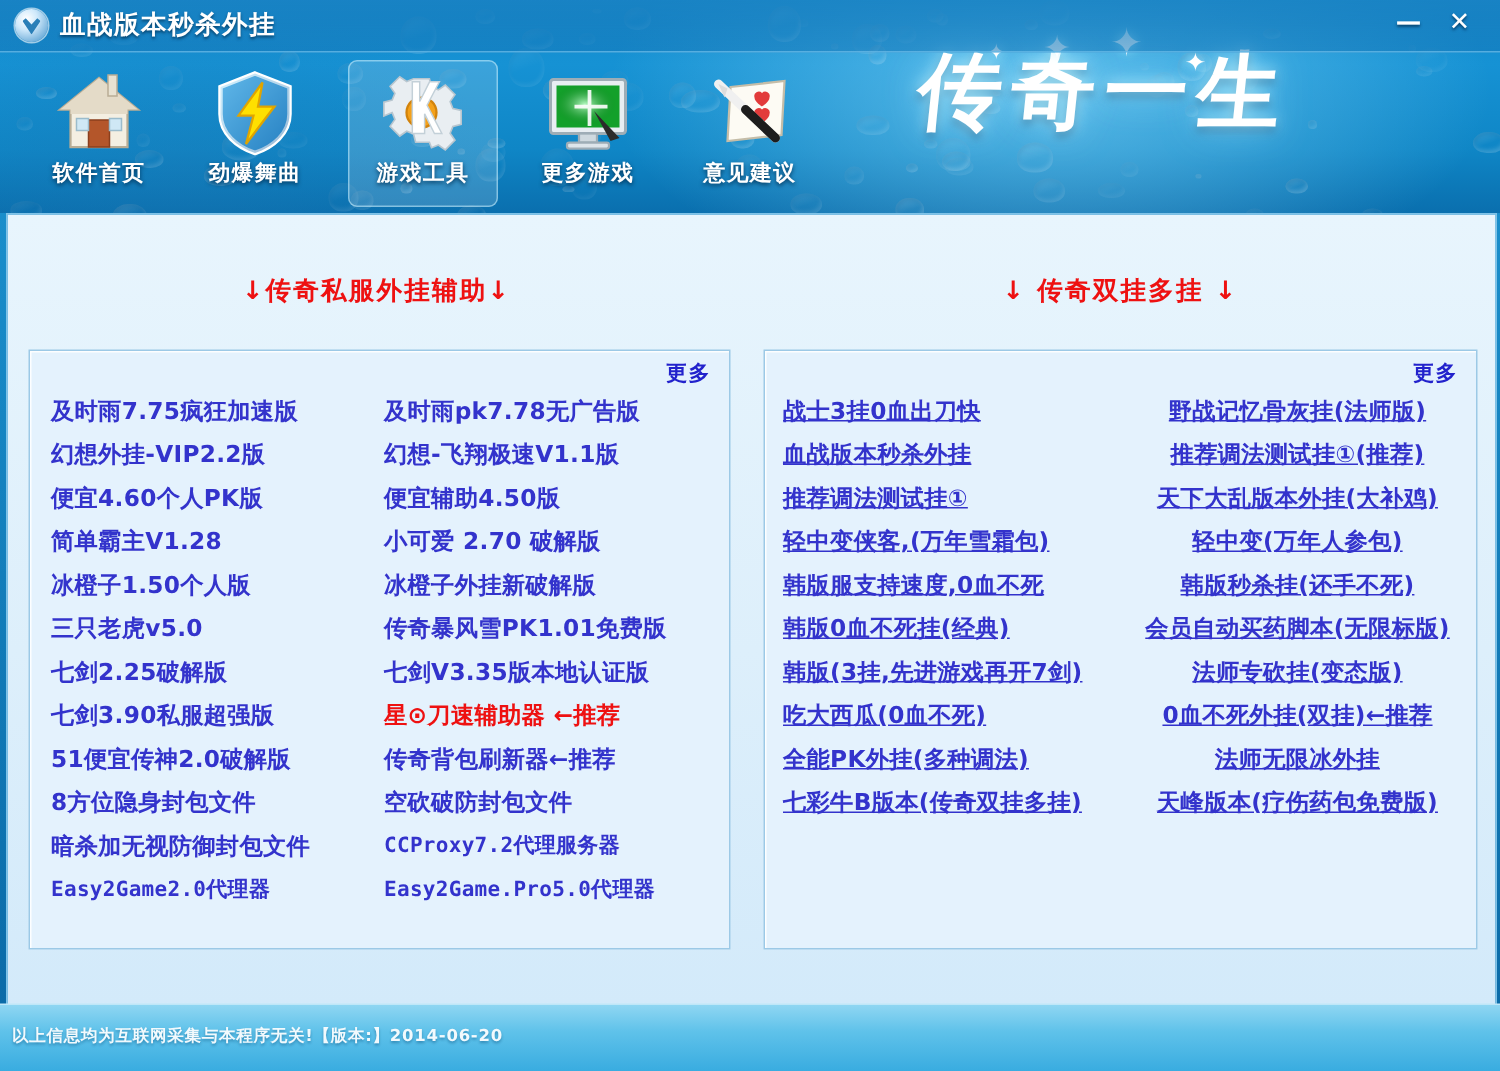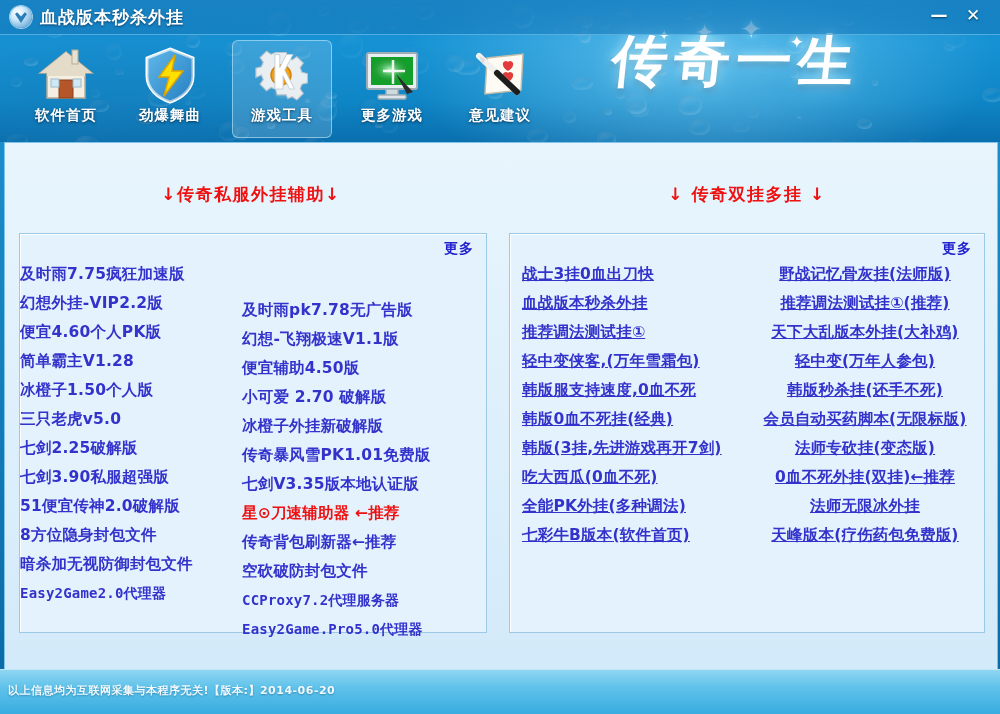--- a/index.html
+++ b/index.html
@@ -123,22 +123,22 @@
   .litem{
     display:inline-block;vertical-align:top;
     color:#3333cc;font-size:15.5px;font-weight:bold;
     letter-spacing:.2px;cursor:pointer;overflow:hidden;
     text-overflow:clip;
   }
   .litem.red{color:#ee1111;}
   .litem.mono{font-family:"DejaVu Sans Mono","Liberation Mono",monospace;font-size:14px;}
 
   
-  #box-left .c0{width:218px;}
-  #box-left .c1{width:230px;padding-left:4px;margin-top:36px;}
+  #box-left .c0{width:218px;padding-left:14px;}
+  #box-left .c1{width:230px;padding-left:4px;}
   
   #box-right .c0{width:222px;padding-left:12px;text-decoration:underline;}
   #box-right .c1{width:238px;padding-left:2px;text-decoration:underline;}
   .ctr{text-align:center;}
 
   
   #footer{
     position:absolute;left:0;bottom:0;width:1000px;height:44px;
     background:linear-gradient(180deg,#8fd6f2 0%, #5fc2ea 40%, #39ace0 100%);
     border-top:1px solid #bfe7f8;
@@ -381,21 +381,21 @@
       <div class="list-grid" id="grid-right">
           <div class="lrow"><span class="litem c0">战士3挂0血出刀快</span><span class="litem c1 ctr">野战记忆骨灰挂(法师版)</span></div>
           <div class="lrow"><span class="litem c0">血战版本秒杀外挂</span><span class="litem c1 ctr">推荐调法测试挂①(推荐)</span></div>
           <div class="lrow"><span class="litem c0">推荐调法测试挂①</span><span class="litem c1 ctr">天下大乱版本外挂(大补鸡)</span></div>
           <div class="lrow"><span class="litem c0">轻中变侠客,(万年雪霜包)</span><span class="litem c1 ctr">轻中变(万年人参包)</span></div>
           <div class="lrow"><span class="litem c0">韩版服支持速度,0血不死</span><span class="litem c1 ctr">韩版秒杀挂(还手不死)</span></div>
           <div class="lrow"><span class="litem c0">韩版0血不死挂(经典)</span><span class="litem c1 ctr">会员自动买药脚本(无限标版)</span></div>
           <div class="lrow"><span class="litem c0">韩版(3挂,先进游戏再开7剑)</span><span class="litem c1 ctr">法师专砍挂(变态版)</span></div>
           <div class="lrow"><span class="litem c0">吃大西瓜(0血不死)</span><span class="litem c1 ctr">0血不死外挂(双挂)←推荐</span></div>
           <div class="lrow"><span class="litem c0">全能PK外挂(多种调法)</span><span class="litem c1 ctr">法师无限冰外挂</span></div>
-          <div class="lrow"><span class="litem c0">七彩牛B版本(软件首页)</span><span class="litem c1 ctr">天峰版本(疗伤药包免费版)</span></div>
+          <div class="lrow"><span class="litem c0">七彩牛B版本(传奇双挂多挂)</span><span class="litem c1 ctr">天峰版本(疗伤药包免费版)</span></div>
         </div>
     </div>
   </div>
 
   <div id="footer">
     <div id="footer-text">以上信息均为互联网采集与本程序无关!【版本:】2014-06-20</div>
   </div>
 </div>
 
 </body></html>

